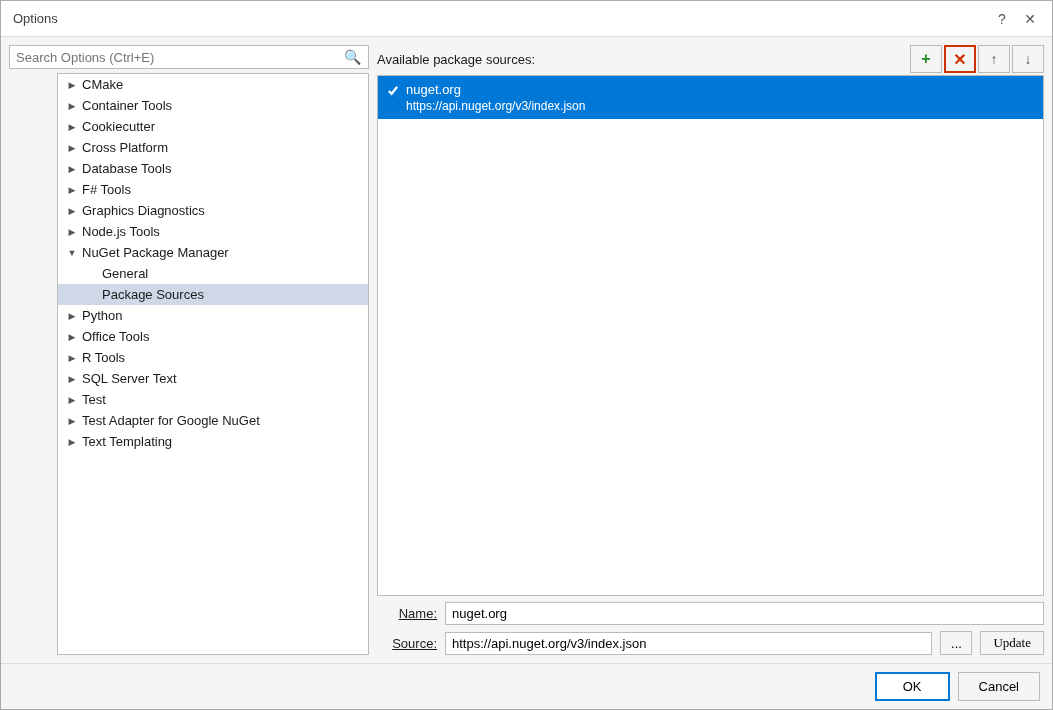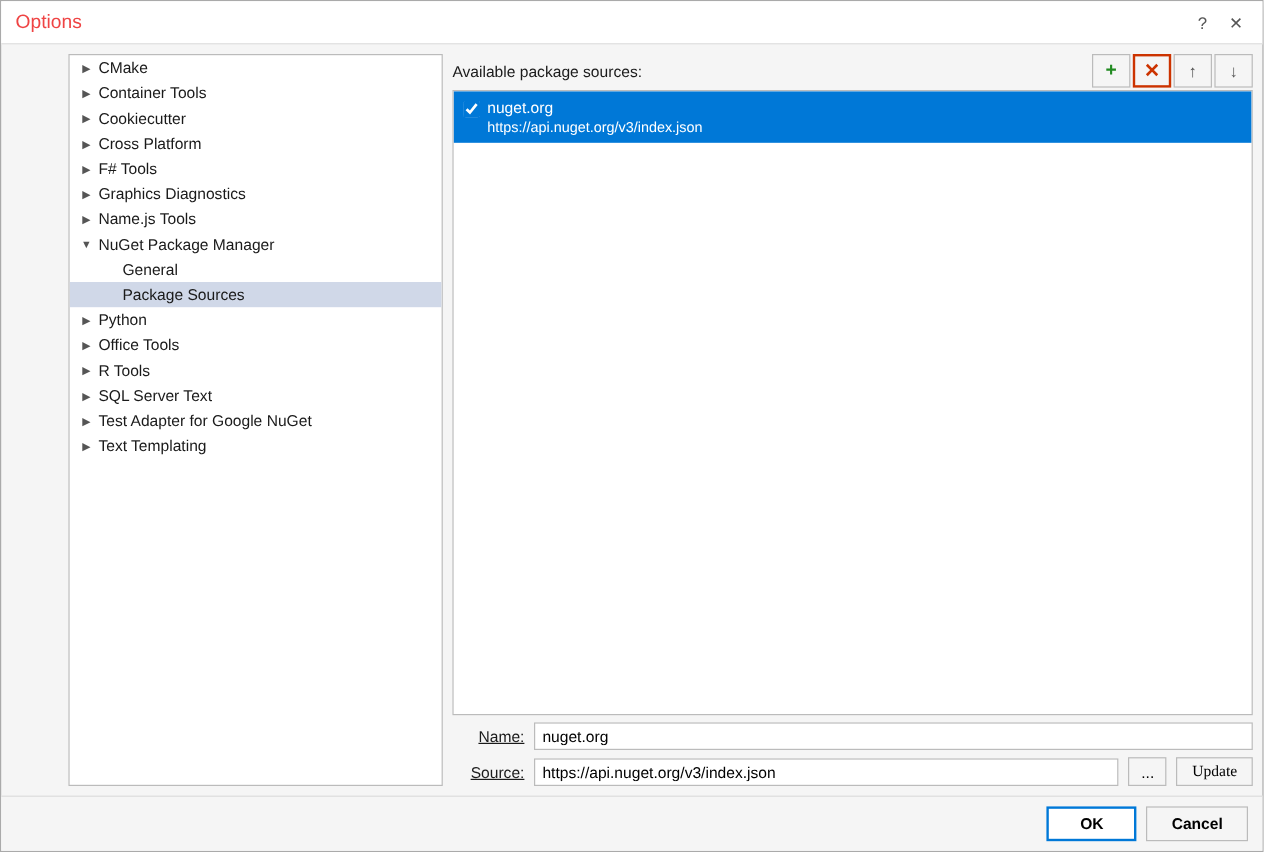--- a/index.html
+++ b/index.html
@@ -24,22 +24,22 @@
     .title-bar {
       background: #fff;
       padding: 8px 12px;
       display: flex;
       align-items: center;
       justify-content: space-between;
       border-bottom: 1px solid #ddd;
       height: 36px;
     }
     .title-bar-title {
-      font-size: 16px;
-      color: #ef4444;
+      font-size: 13px;
+      color: #404040;
     }
     .title-bar-buttons {
       display: flex;
       align-items: center;
       gap: 8px;
     }
     .title-bar-btn {
       width: 20px;
       height: 20px;
       display: flex;
@@ -240,21 +240,20 @@
       border-top: 1px solid #ddd;
       background: #f5f5f5;
     }
     .footer-btn {
       padding: 5px 20px;
       font-size: 13px;
       border: 1px solid #bbb;
       background: #f5f5f5;
       cursor: pointer;
       min-width: 75px;
-      font-weight: bold;
     }
     .footer-btn.primary {
       border: 2px solid #0078d7;
       background: #fff;
     }
 
     
     .tree-container::-webkit-scrollbar { width: 12px; }
     .tree-container::-webkit-scrollbar-track { background: #f0f0f0; }
     .tree-container::-webkit-scrollbar-thumb { background: #c0c0c0; }
@@ -268,20 +267,24 @@
     <span class="title-bar-title">Options</span>
     <div class="title-bar-buttons">
       <button class="title-bar-btn">?</button>
       <button class="title-bar-btn">✕</button>
     </div>
   </div>
 
   <div class="dialog-body">
 
     <div class="left-panel">
+      <div class="search-box">
+        <input class="search-input" type="text" placeholder="Search Options (Ctrl+E)" style="">
+        <span class="search-icon">🔍</span>
+      </div>
       <div class="tree-container">
 
         <div id="tree-items-container">
             <div class="tree-item">
               <span class="expand-arrow closed"></span>
               <span>CMake</span>
             </div>
             <div class="tree-item">
               <span class="expand-arrow closed"></span>
               <span>Container Tools</span>
@@ -289,29 +292,33 @@
             <div class="tree-item">
               <span class="expand-arrow closed"></span>
               <span>Cookiecutter</span>
             </div>
             <div class="tree-item">
               <span class="expand-arrow closed"></span>
               <span>Cross Platform</span>
             </div>
             <div class="tree-item">
               <span class="expand-arrow closed"></span>
+              <span>Database Tools</span>
+            </div>
+            <div class="tree-item">
+              <span class="expand-arrow closed"></span>
               <span>F# Tools</span>
             </div>
             <div class="tree-item">
               <span class="expand-arrow closed"></span>
               <span>Graphics Diagnostics</span>
             </div>
             <div class="tree-item">
               <span class="expand-arrow closed"></span>
-              <span>Name.js Tools</span>
+              <span>Node.js Tools</span>
             </div>
             <div class="tree-item">
               <span class="expand-arrow open"></span>
               <span>NuGet Package Manager</span>
             </div>
             <div class="tree-item child">
               <span class="expand-arrow none"></span>
               <span>General</span>
             </div>
             <div class="tree-item selected child">
@@ -326,20 +333,24 @@
               <span class="expand-arrow closed"></span>
               <span>Office Tools</span>
             </div>
             <div class="tree-item">
               <span class="expand-arrow closed"></span>
               <span>R Tools</span>
             </div>
             <div class="tree-item">
               <span class="expand-arrow closed"></span>
               <span>SQL Server Text</span>
+            </div>
+            <div class="tree-item">
+              <span class="expand-arrow closed"></span>
+              <span>Test</span>
             </div>
             <div class="tree-item">
               <span class="expand-arrow closed"></span>
               <span>Test Adapter for Google NuGet</span>
             </div>
             <div class="tree-item">
               <span class="expand-arrow closed"></span>
               <span>Text Templating</span>
             </div>
           </div>

